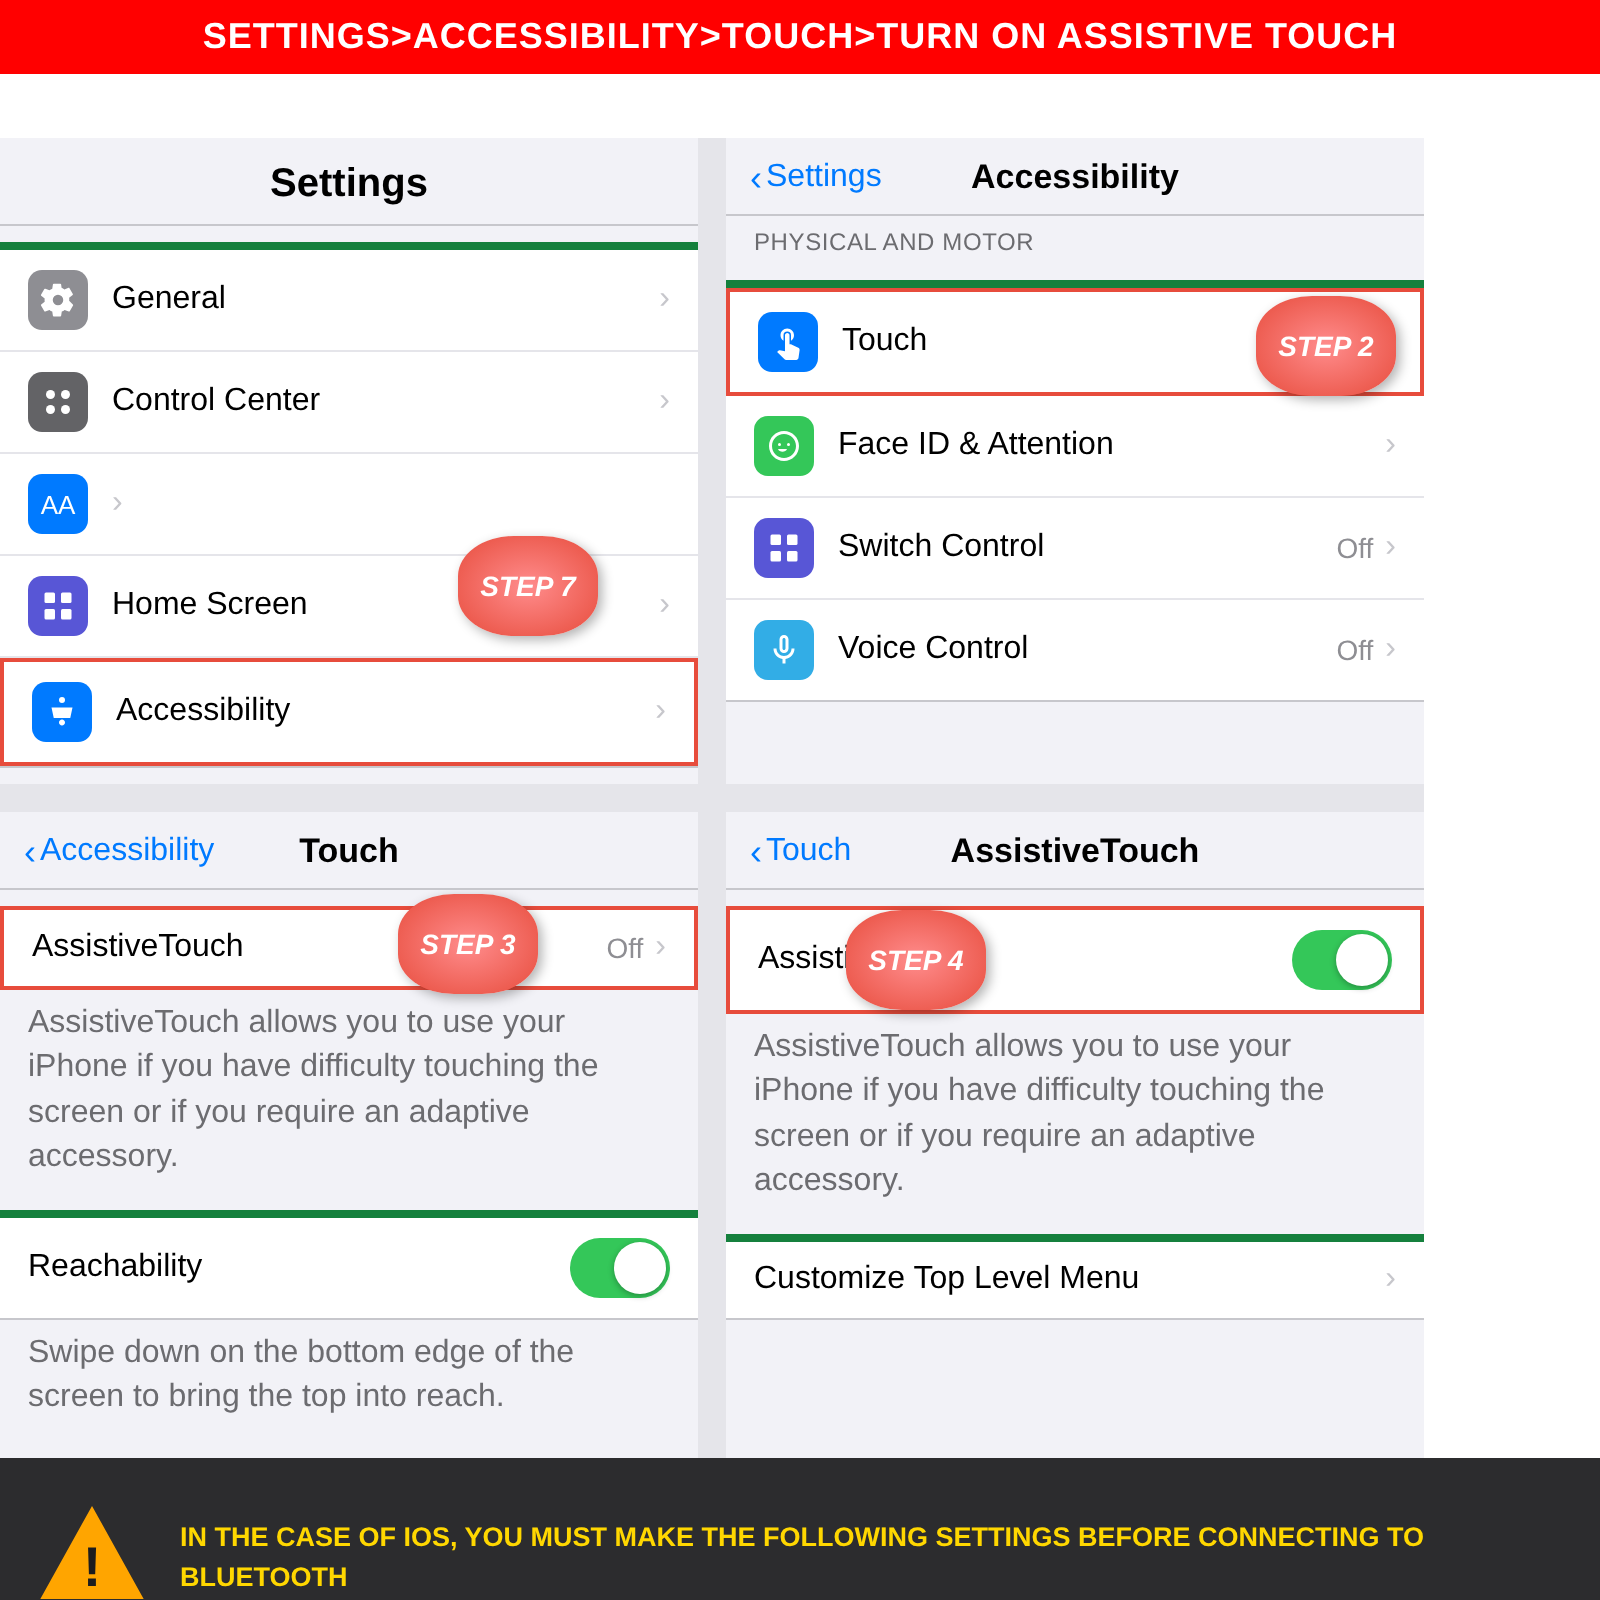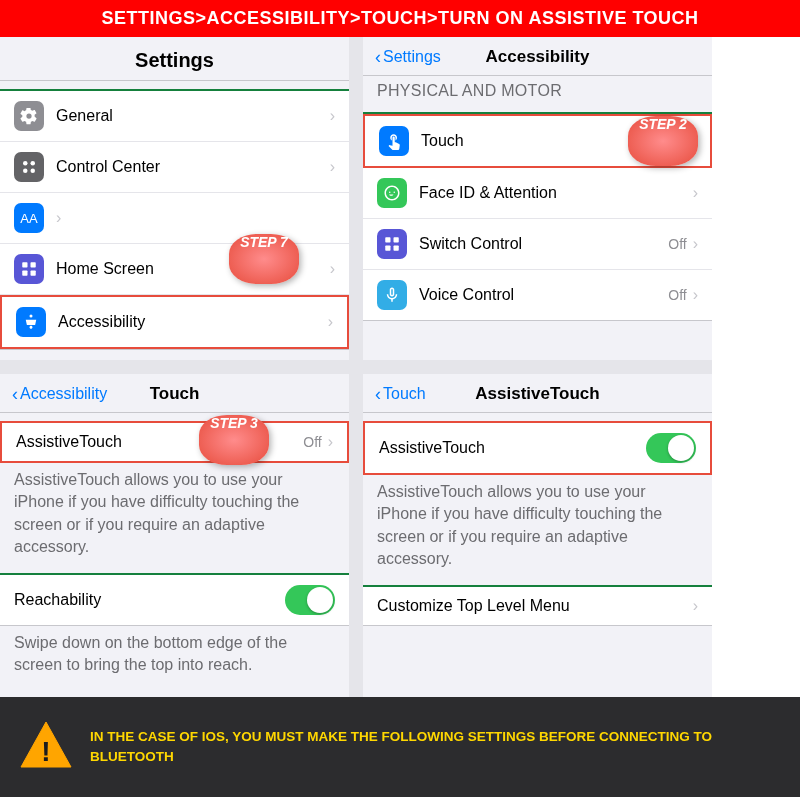--- a/index.html
+++ b/index.html
@@ -24,20 +24,21 @@
 
     
     .main-grid {
       display: grid;
       grid-template-columns: 1fr 1fr;
       grid-template-rows: 1fr 1fr;
       width: 712px;
       height: 660px;
       background: #e5e5ea;
       gap: 14px;
+      margin-top: 32px;
     }
 
     .panel {
       background: #f2f2f7;
       display: flex;
       flex-direction: column;
     }
 
     
     .nav-bar {
@@ -75,21 +76,21 @@
       text-align: center;
       padding: 12px 0 8px;
       color: #000;
       background: #f2f2f7;
       border-bottom: 1px solid #c7c7cc;
     }
 
     .list-section {
       background: #15803d;
       margin-top: 8px;
-      border-top: 2px solid #15803d;
+      border-top: 4px solid #15803d;
       border-bottom: 1px solid #c7c7cc;
     }
 
     .list-item {
       display: flex;
       align-items: center;
       padding: 10px 14px;
       border-bottom: 1px solid #e5e5ea;
       background: #fff;
       position: relative;
@@ -138,34 +139,35 @@
     }
 
     
     .step-badge {
       background: #ff6b6b;
       background: radial-gradient(ellipse, #ff8c8c, #e74c3c);
       border-radius: 50%;
       width: 70px;
       height: 50px;
       display: flex;
+      align-items: center;
       justify-content: center;
       font-weight: 900;
       font-size: 14px;
       color: #fff;
       font-style: italic;
       position: absolute;
       box-shadow: 2px 2px 6px rgba(0,0,0,0.3);
       border-radius: 40%;
     }
 
     
     .section-header {
       padding: 6px 14px 4px;
-      font-size: 16px;
+      font-size: 12px;
       color: #6c6c70;
       text-transform: uppercase;
       letter-spacing: 0.3px;
     }
 
     
     .toggle {
       width: 50px;
       height: 30px;
       border-radius: 15px;
@@ -416,20 +418,23 @@
   <div class="panel">
     <div class="nav-bar">
       <div class="back-btn">
         <span class="back-chevron">‹</span>
         <span style="color:#007aff;font-size:16px;">Touch</span>
       </div>
       <span class="nav-title">AssistiveTouch</span>
     </div>
     <div class="panel-content" style="position:relative;">
 
+      <div class="step-badge" style="left:60px; top:10px; z-index:10;">
+        <span>STEP 4</span>
+      </div>
 
       <div class="turn-on-label">TURN ON</div>
 
       <div style="margin-top:8px;">
         <div class="list-section highlighted-row" style="margin-top:8px;">
           <div class="list-item">
             <span class="list-item-label">AssistiveTouch</span>
             <div class="toggle toggle-on">
               <div class="toggle-knob"></div>
             </div>

